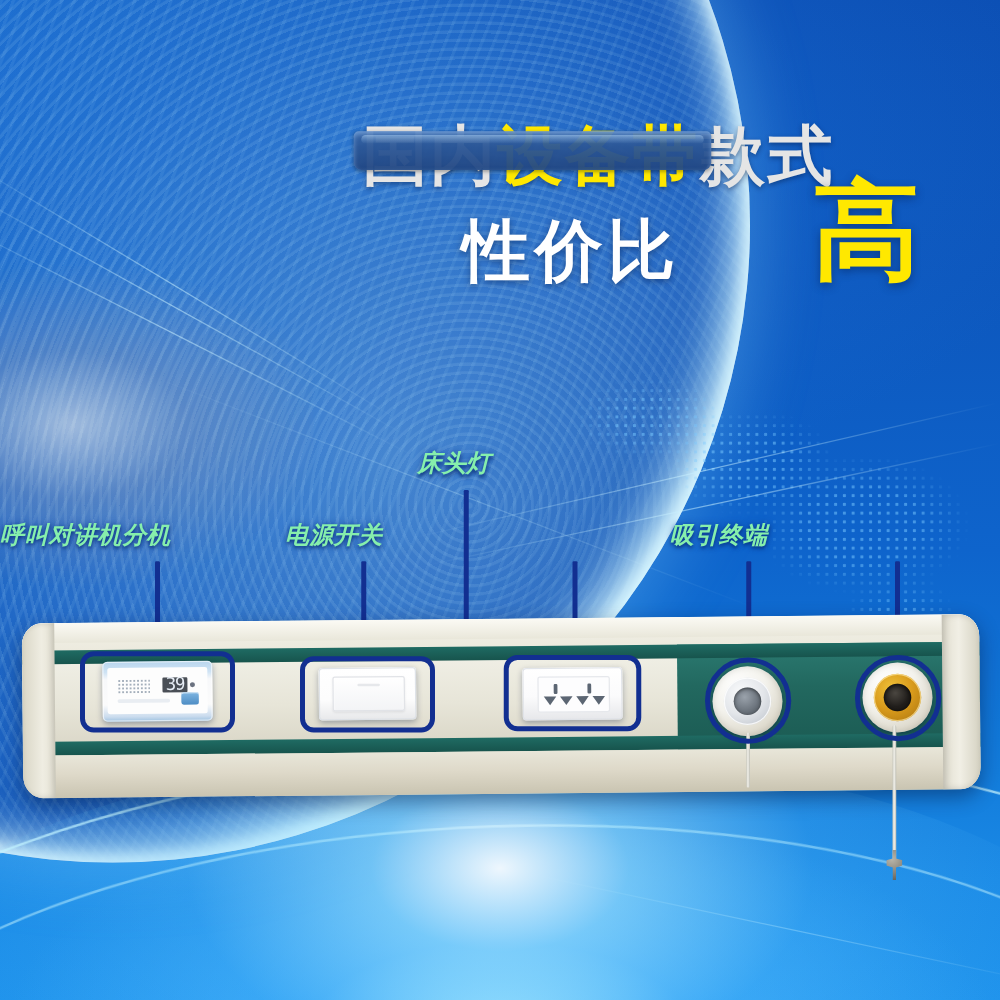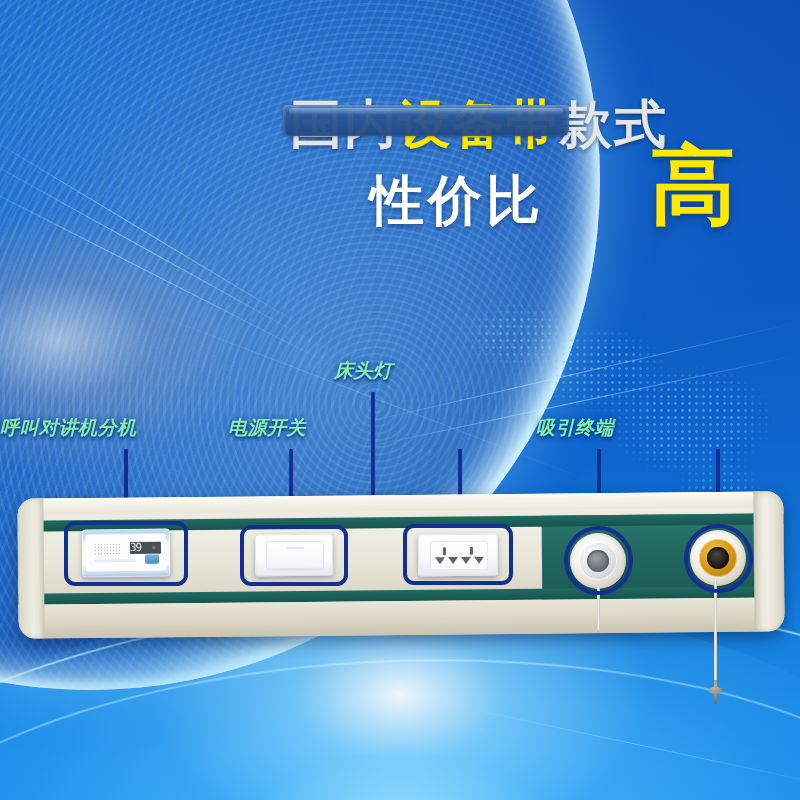--- a/index.html
+++ b/index.html
@@ -190,24 +190,24 @@
     box-shadow:0 2px 5px rgba(0,20,60,.35), inset 0 0 0 1px rgba(255,255,255,.6);
     transform:rotate(-0.6deg);
   }
   .ic-face{position:absolute;left:4px;top:5px;right:4px;bottom:6px;background:#fdfdfd;border-radius:2px;}
   .ic-grille{
     position:absolute;left:8px;top:9px;width:26px;height:12px;
     background-image:radial-gradient(circle,#9aa6b4 .7px,rgba(0,0,0,0) 1px);
     background-size:3px 3px;opacity:.9;
   }
   .ic-display{
-    position:absolute;left:44px;top:8px;width:31px;height:12px;
+    position:absolute;left:44px;top:8px;width:20px;height:12px;
     background:#4a4f56;border-radius:1px;
     color:#e8eef6;font-family:"DejaVu Sans Mono","Liberation Mono",monospace;
-    font-size:11px;line-height:12px;text-align:left;letter-spacing:-1px;
+    font-size:14px;line-height:12px;text-align:center;letter-spacing:-1px;
   }
   .ic-led{position:absolute;left:66px;top:12px;width:4px;height:4px;border-radius:50%;background:#6b7280;}
   .ic-btn{
     position:absolute;right:7px;bottom:7px;width:14px;height:10px;border-radius:2px;
     background:linear-gradient(180deg,#7fb6e2,#4e8dc4);
     box-shadow:inset 0 1px 0 rgba(255,255,255,.6);
   }
   .ic-slot{position:absolute;left:8px;bottom:9px;width:42px;height:3px;background:#e9edf2;border-radius:2px;}
 
   

